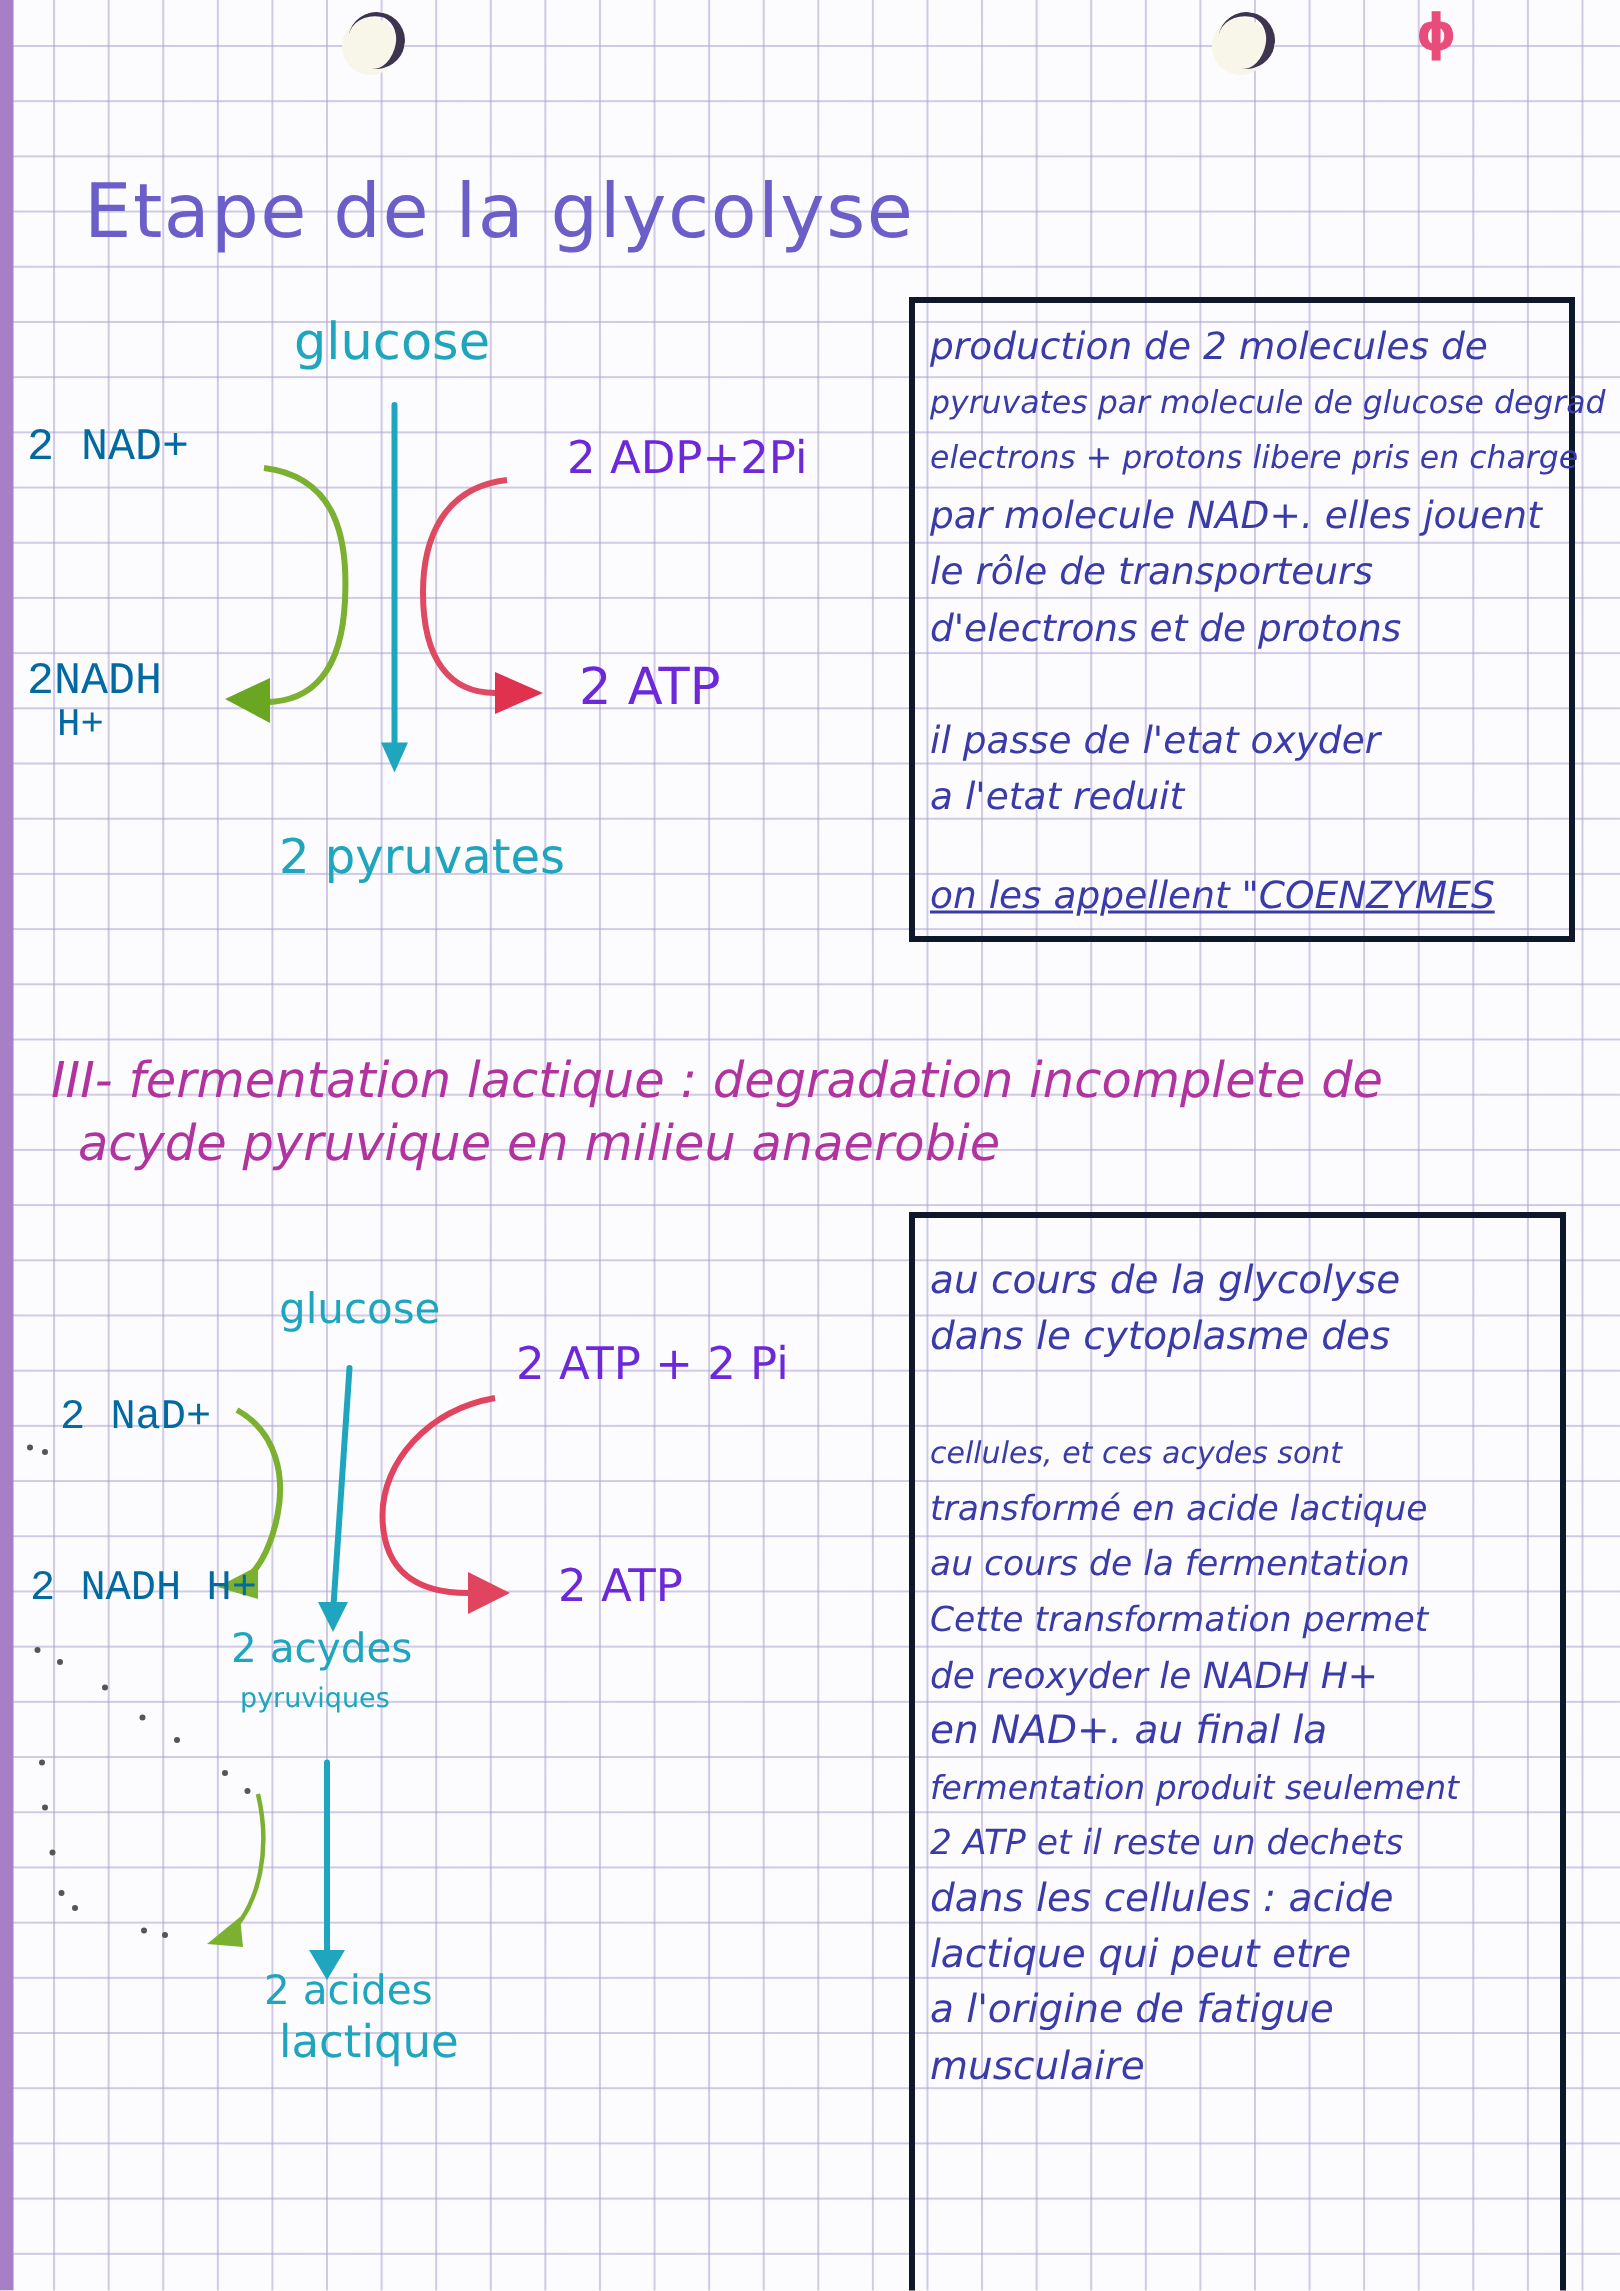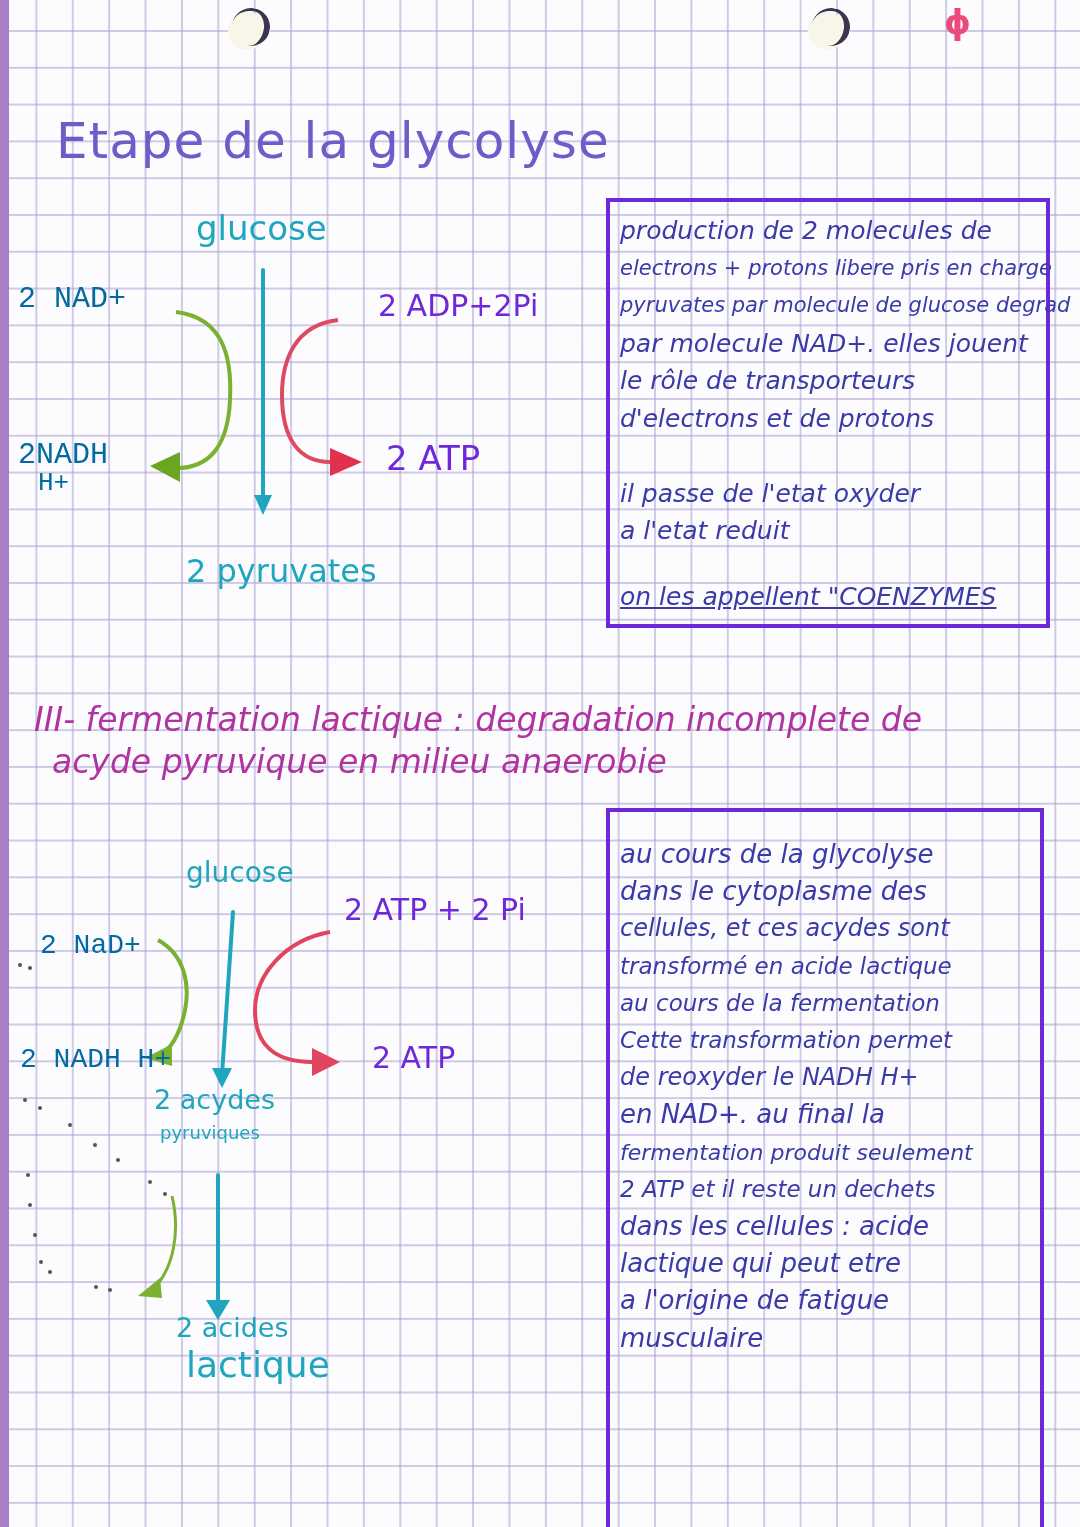--- a/index.html
+++ b/index.html
@@ -16,21 +16,21 @@
   .abs { position: absolute; white-space: nowrap; }
   .margin-line { position: absolute; left: 0; top: 0; width: 9px; height: 1527px; background: #a77fc6; }
   .hole { position: absolute; width: 38px; height: 38px; border-radius: 50%; background: #f7f6e8; }
   .hole::after { content: ""; position: absolute; right: -4px; top: -4px; width: 38px; height: 38px; border-radius: 50%;
     border-right: 6px solid #3d3550; border-top: 3px solid #3d3550; border-left: 0; border-bottom: 0; box-sizing: border-box; transform: rotate(10deg); }
   .title { color: #6b5ec9; font-size: 50px; letter-spacing: 1px; }
   .teal { color: #1fa5bd; }
   .green { color: #0369a1; font-family: Liberation Mono, monospace; }
   .red { color: #6d28d9; }
   .magenta { color: #b1339f; }
-  .box { position: absolute; border: 4px solid #6d28d9; box-sizing: border-box; }
+  .box { position: absolute; border: 4px solid #0f172a; box-sizing: border-box; }
   .box-text { font-size: 25px; line-height: 37.5px; padding: 10px 8px 0 10px; color: #3a3aa8; font-style: italic; }
   .box-text div { white-space: nowrap; }
   .lbl { font-size: 30px; }
   .page-mark { color: #e94b7a; font-size: 34px; font-weight: bold; }
   svg.diagram { position: absolute; left: 0; top: 0; }
 </style>
 </head>
 <body>
 
 <div class="margin-line"></div>
@@ -105,22 +105,22 @@
 <div class="abs green lbl" style="left:18px; top:282px;">2 NAD+</div>
 <div class="abs green lbl" style="left:18px; top:438px;">2NADH</div>
 <div class="abs green lbl" style="left:38px; top:468px; font-size:26px;">H+</div>
 <div class="abs red lbl" style="left:378px; top:288px;">2 ADP+2Pi</div>
 <div class="abs red lbl" style="left:386px; top:438px; font-size:34px;">2 ATP</div>
 <div class="abs teal lbl" style="left:186px; top:552px; font-size:32px;">2 pyruvates</div>
 
 <div class="box" style="left:606px; top:198px; width:444px; height:430px;">
   <div class="box-text">
     <div>production de 2 molecules de</div>
+    <div style="font-size:21px;">pyruvates par molecule de glucose degrad</div>
     <div style="font-size:21px;">electrons + protons libere pris en charge</div>
-    <div style="font-size:21px;">pyruvates par molecule de glucose degrad</div>
     <div>par molecule NAD+. elles jouent</div>
     <div>le rôle de transporteurs</div>
     <div>d'electrons et de protons</div>
     <div style="height:37.5px;"></div>
     <div>il passe de l'etat oxyder</div>
     <div>a l'etat reduit</div>
     <div style="height:28px;"></div>
     <div style="text-decoration:underline;">on les appellent "COENZYMES</div>
   </div>
 </div>
@@ -129,27 +129,27 @@
 <div class="abs magenta" style="left:52px; top:742px; font-size:33px; font-style:italic;">acyde pyruvique en milieu anaerobie</div>
 
 <div class="abs teal" style="left:186px; top:856px; font-size:28px;">glucose</div>
 <div class="abs red lbl" style="left:344px; top:892px;">2 ATP + 2 Pi</div>
 <div class="abs green" style="left:40px; top:930px; font-size:28px;">2 NaD+</div>
 <div class="abs green" style="left:20px; top:1044px; font-size:28px;">2 NADH H+</div>
 <div class="abs red lbl" style="left:372px; top:1040px;">2 ATP</div>
 <div class="abs teal" style="left:154px; top:1084px; font-size:27px;">2 acydes</div>
 <div class="abs teal" style="left:160px; top:1122px; font-size:18px;">pyruviques</div>
 <div class="abs teal" style="left:176px; top:1312px; font-size:27px;">2 acides</div>
-<div class="abs teal" style="left:186px; top:1344px; font-size:36px;">lactique</div>
+<div class="abs teal" style="left:186px; top:1344px; font-size:30px;">lactique</div>
 
 <div class="box" style="left:606px; top:808px; width:438px; height:760px;">
   <div class="box-text" style="padding-top:24px; line-height:37.2px; font-size:26px;">
     <div>au cours de la glycolyse</div>
     <div>dans le cytoplasme des</div>
-    <div style="font-size:24px;">cellules, et ces acydes sont</div>
+    <div style="font-size:20px;margin-top:40px;">cellules, et ces acydes sont</div>
     <div style="font-size:23px;">transformé en acide lactique</div>
     <div style="font-size:23px;">au cours de la fermentation</div>
     <div style="font-size:23px;">Cette transformation permet</div>
     <div style="font-size:24px;">de reoxyder le NADH H+</div>
     <div>en NAD+. au final la</div>
     <div style="font-size:22px;">fermentation produit seulement</div>
     <div style="font-size:23px;">2 ATP et il reste un dechets</div>
     <div>dans les cellules : acide</div>
     <div>lactique qui peut etre</div>
     <div>a l'origine de fatigue</div>

